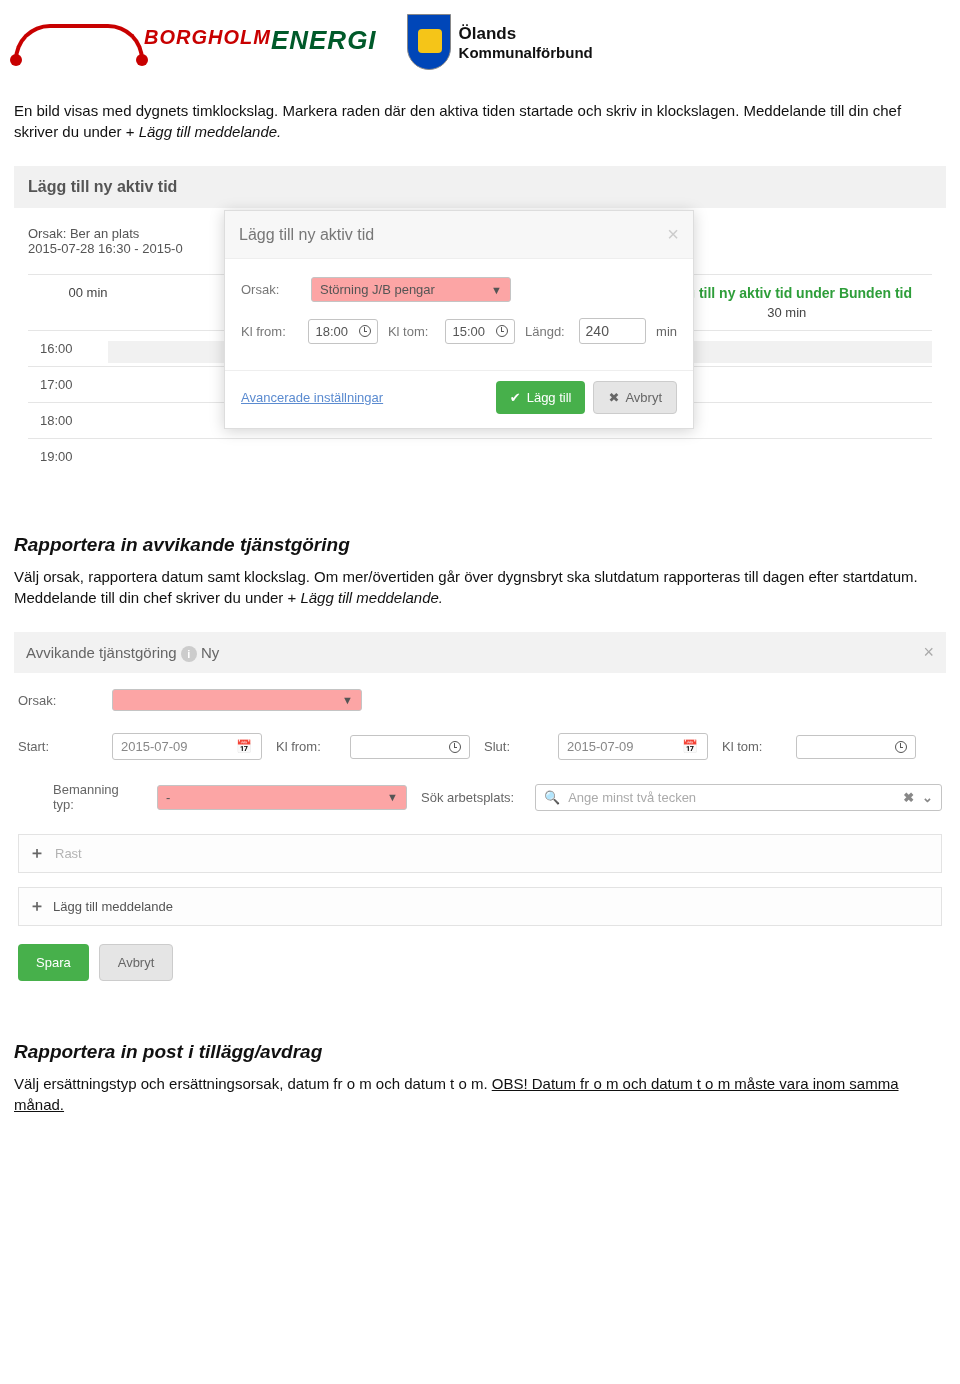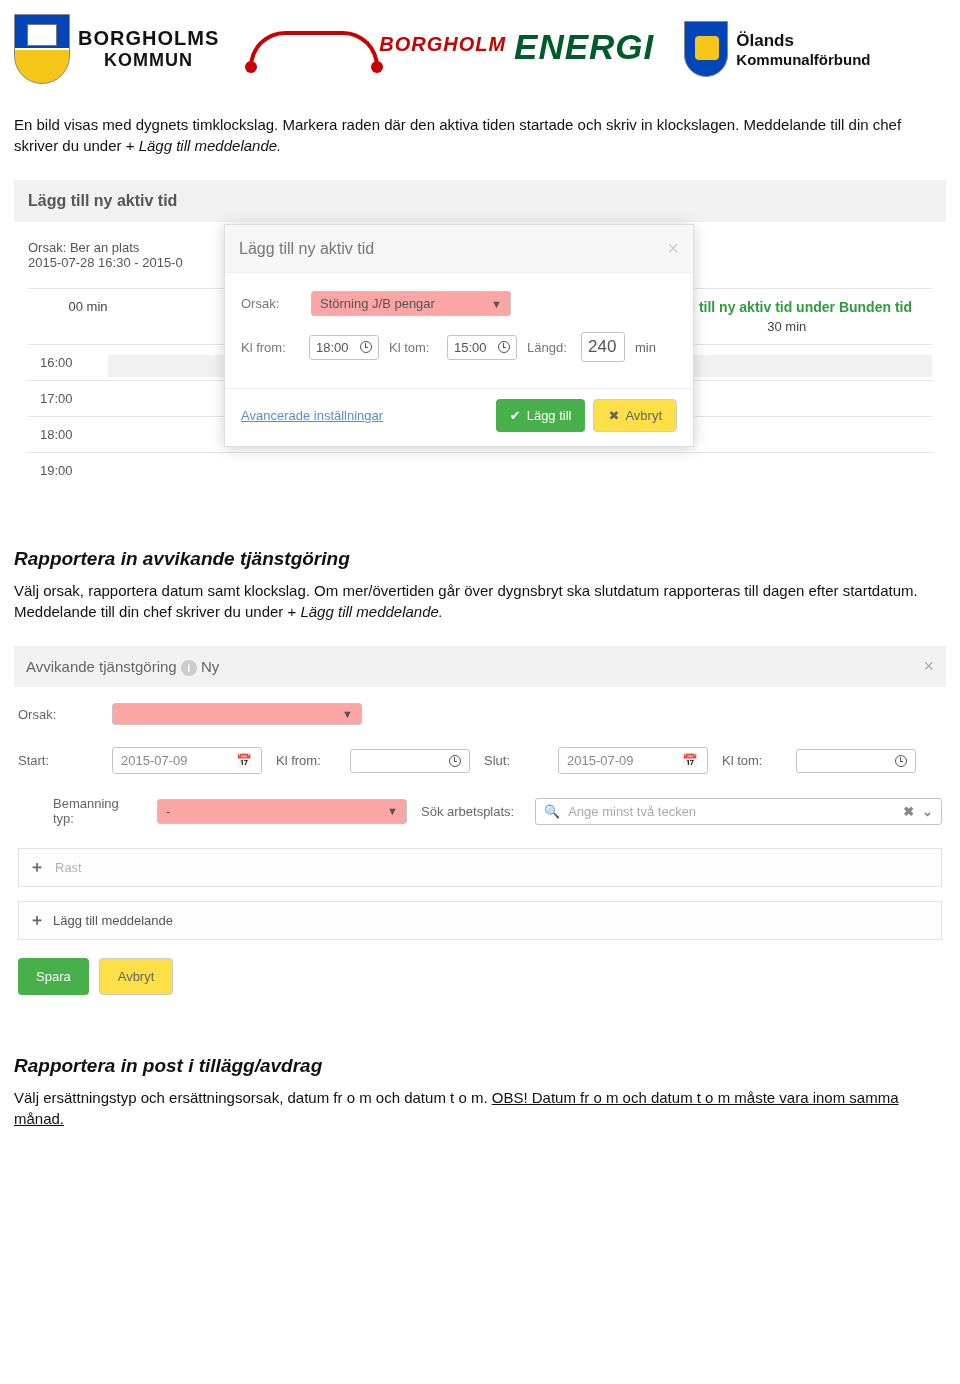--- a/index.html
+++ b/index.html
@@ -53,21 +53,21 @@
     width:130px; height:36px; border-top:4px solid #c80000;
     border-left:4px solid #c80000; border-right:4px solid #c80000;
     border-radius:65px 65px 0 0; position:relative;
   }
   .energi-arc::before, .energi-arc::after{
     content:""; position:absolute; bottom:-6px; width:12px; height:12px;
     background:#c80000; border-radius:50%;
   }
   .energi-arc::before{ left:-8px; } .energi-arc::after{ right:-8px; }
   .energi-t1{ font-weight:900; font-style:italic; color:#c80000; font-size:20px; margin-top:-10px; letter-spacing:1px; }
-  .energi-t2{ font-weight:900; font-style:italic; color:#005a2a; font-size:35px; letter-spacing:1px; margin-top:-4px;margin-left:8px; }
+  .energi-t2{ font-weight:900; font-style:italic; color:#005a2a; font-size:26px; letter-spacing:1px; margin-top:-4px; }
   .olands { font-weight:bold; font-size:17px; }
   .olands-sub { font-weight:bold; font-size:15px; }
 
   h2.doc-heading {
     font-family: Verdana, sans-serif;
     font-style: italic;
     font-weight: bold;
     font-size: 19px;
     margin-top: 30px;
     margin-bottom: 10px;
@@ -116,30 +116,30 @@
   }
   .chev{ font-size:11px; color:#555; }
   .tinput{
     display:inline-flex; align-items:center; gap:6px;
     border:1px solid #c4c4c4; border-radius:3px; padding:4px 6px; background:#fff;
     font-size:13px; color:#555; width:70px; justify-content:space-between;
   }
   .clockicon{ width:12px; height:12px; border:1.5px solid #555; border-radius:50%; position:relative; display:inline-block;}
   .clockicon::before{content:"";position:absolute;left:4px;top:1px;width:1px;height:4px;background:#555;}
   .clockicon::after{content:"";position:absolute;left:4px;top:5px;width:3px;height:1px;background:#555;}
-  .len-input{ border:1px solid #c4c4c4; border-radius:3px; padding:4px 6px; width:44px; font-size:17px; color:#555; }
+  .len-input{ border:1px solid #c4c4c4; border-radius:3px; padding:4px 6px; width:68px; font-size:14px; color:#555; }
   .modal-foot{ padding:10px 16px 14px 16px; display:flex; align-items:center; justify-content:space-between; border-top:1px solid #eee; }
   .adv-link{ color:#5b8bd0; text-decoration:underline; font-size:13px; cursor:pointer; }
   .btn-green{
     background:#47b04b; color:#fff; border:none; border-radius:4px;
     padding:8px 14px; font-size:13px; display:inline-flex; align-items:center; gap:6px;
     cursor:pointer;
   }
   .btn-white{
-    background:#fde047; color:#666; border:1px solid #ccc; border-radius:4px;
+    background:#e5e5e5; color:#666; border:1px solid #ccc; border-radius:4px;
     padding:8px 14px; font-size:13px; display:inline-flex; align-items:center; gap:6px;
     cursor:pointer;
   }
   .checkicon::before{content:"✔"; color:#fff;}
   .xicon::before{content:"✖"; color:#666;}
 
   
   .shot2 { margin-top:24px; font-size:13px; color:#555; }
   .shot2-head{
     background:#f2f2f2; padding:10px 12px; display:flex; justify-content:space-between; align-items:center;
@@ -182,27 +182,20 @@
 
   .obs{ text-decoration:underline; }
 </style>
 </head>
 <body>
 
 <div class="page">
 
 
   <div class="logos">
-    <div class="logo">
-      <div class="logo-shield"></div>
-      <div class="logo-text">
-        <span style="font-size:20px;letter-spacing:1px;">BORGHOLMS</span>
-        <span style="font-size:18px;text-align:center;letter-spacing:1px;">KOMMUN</span>
-      </div>
-    </div>
     <div class="logo-energi">
       <div class="energi-arc"></div>
       <div class="energi-t1">BORGHOLM</div>
       <div class="energi-t2">ENERGI</div>
     </div>
     <div class="logo">
       <div class="logo-shield-sm"></div>
       <div class="logo-text">
         <span class="olands">Ölands</span>
         <span class="olands-sub">Kommunalförbund</span>

